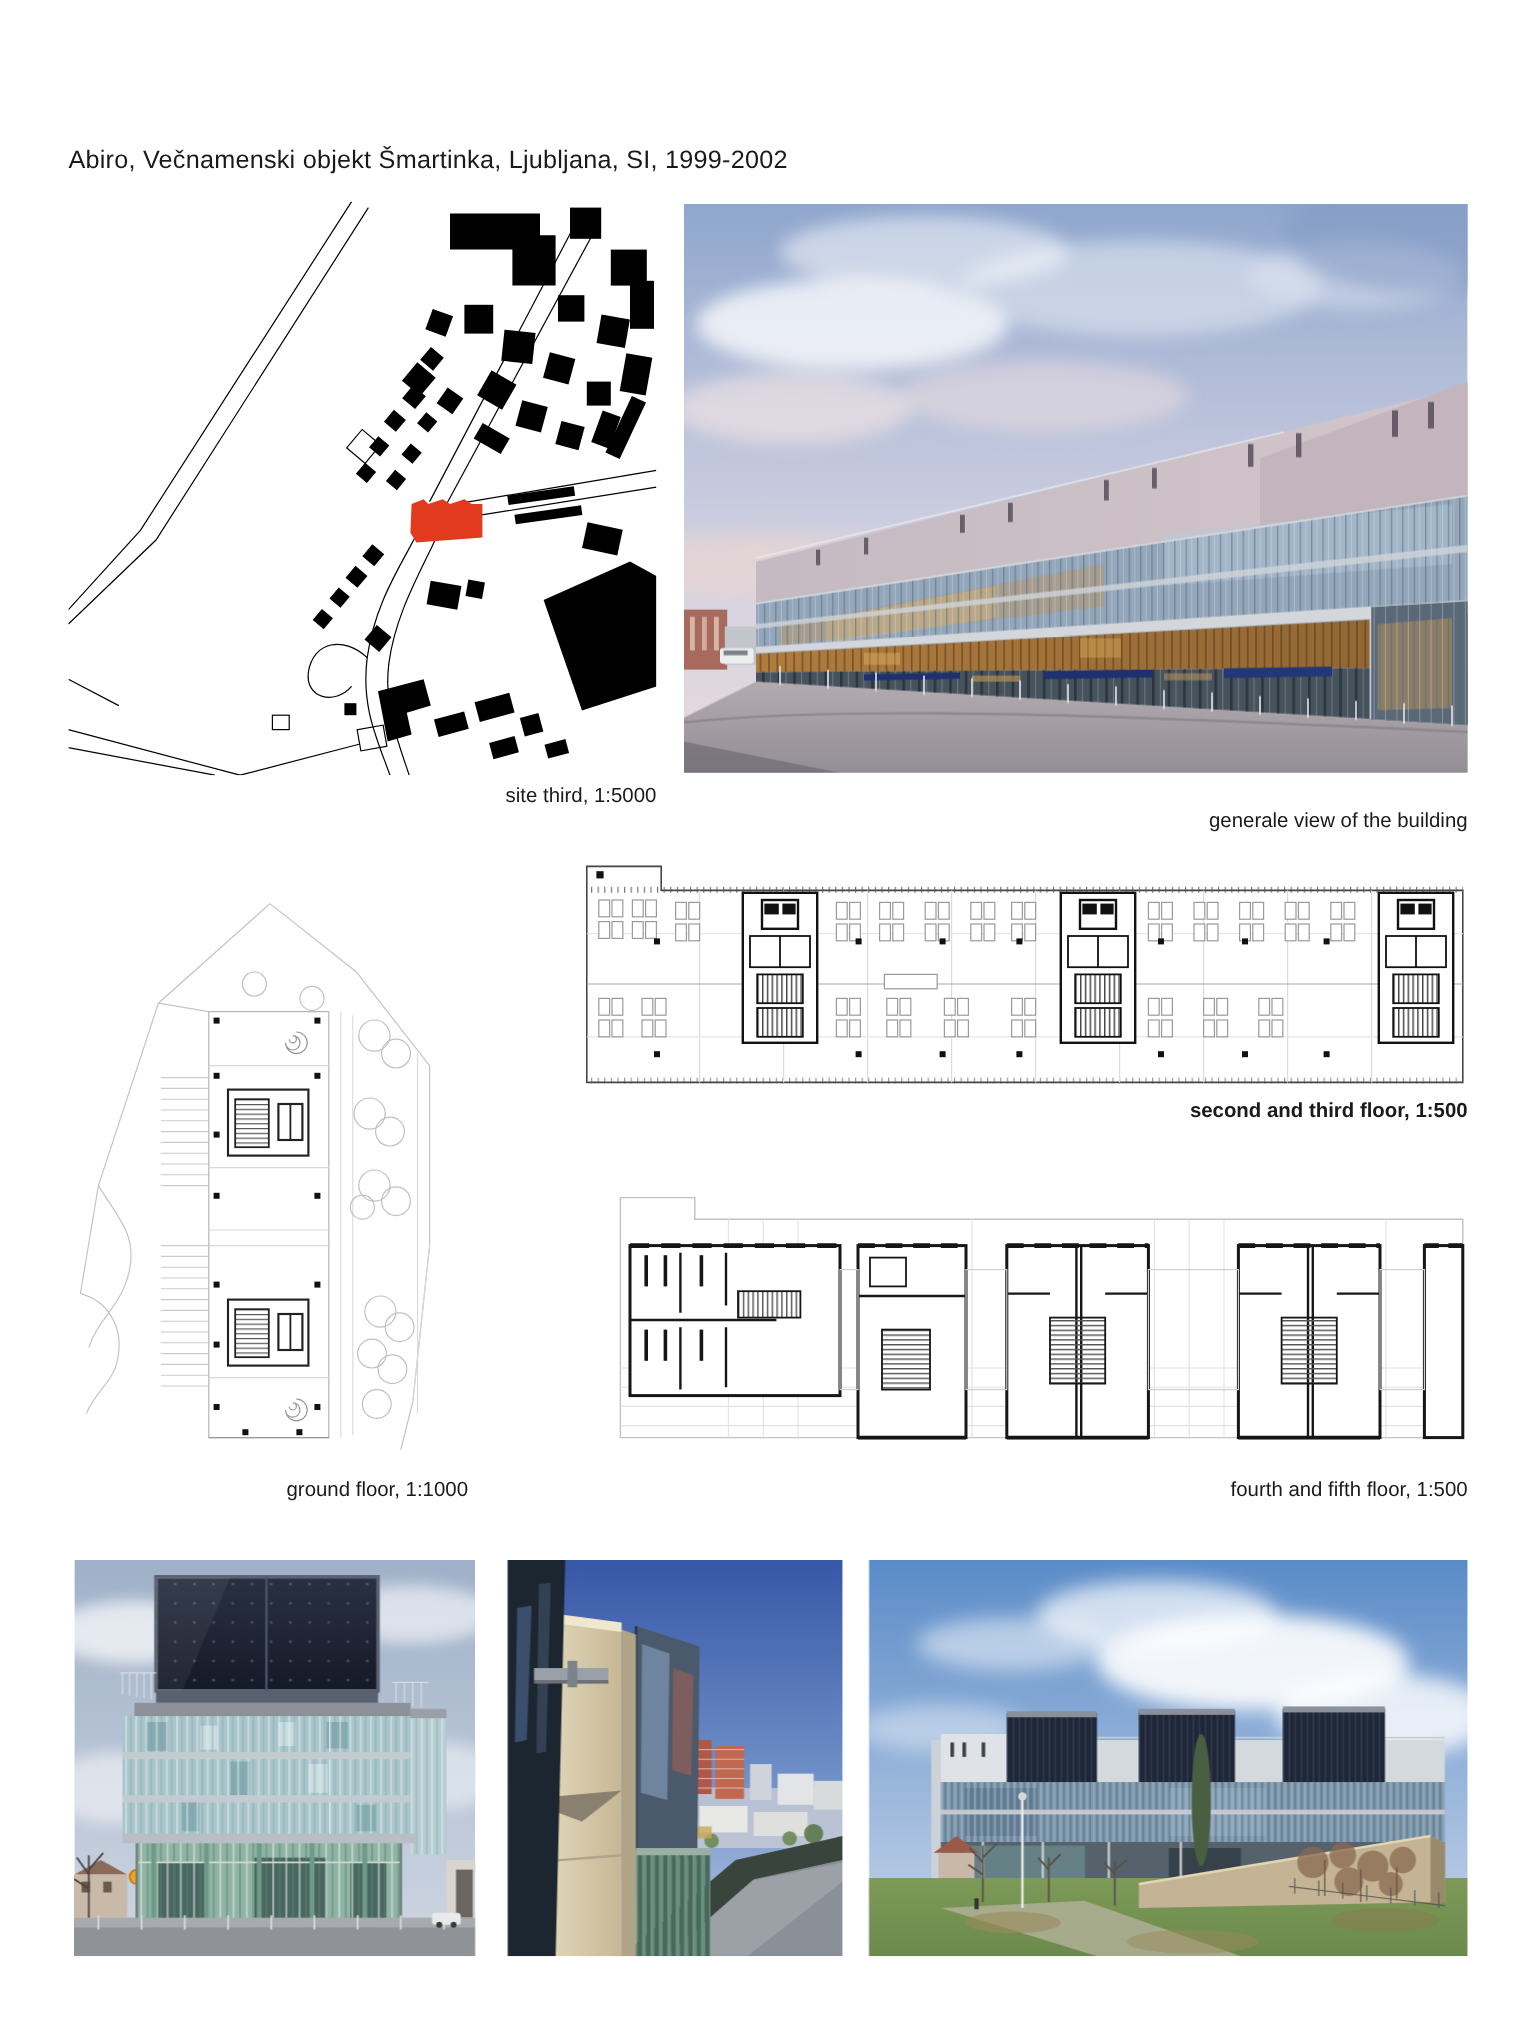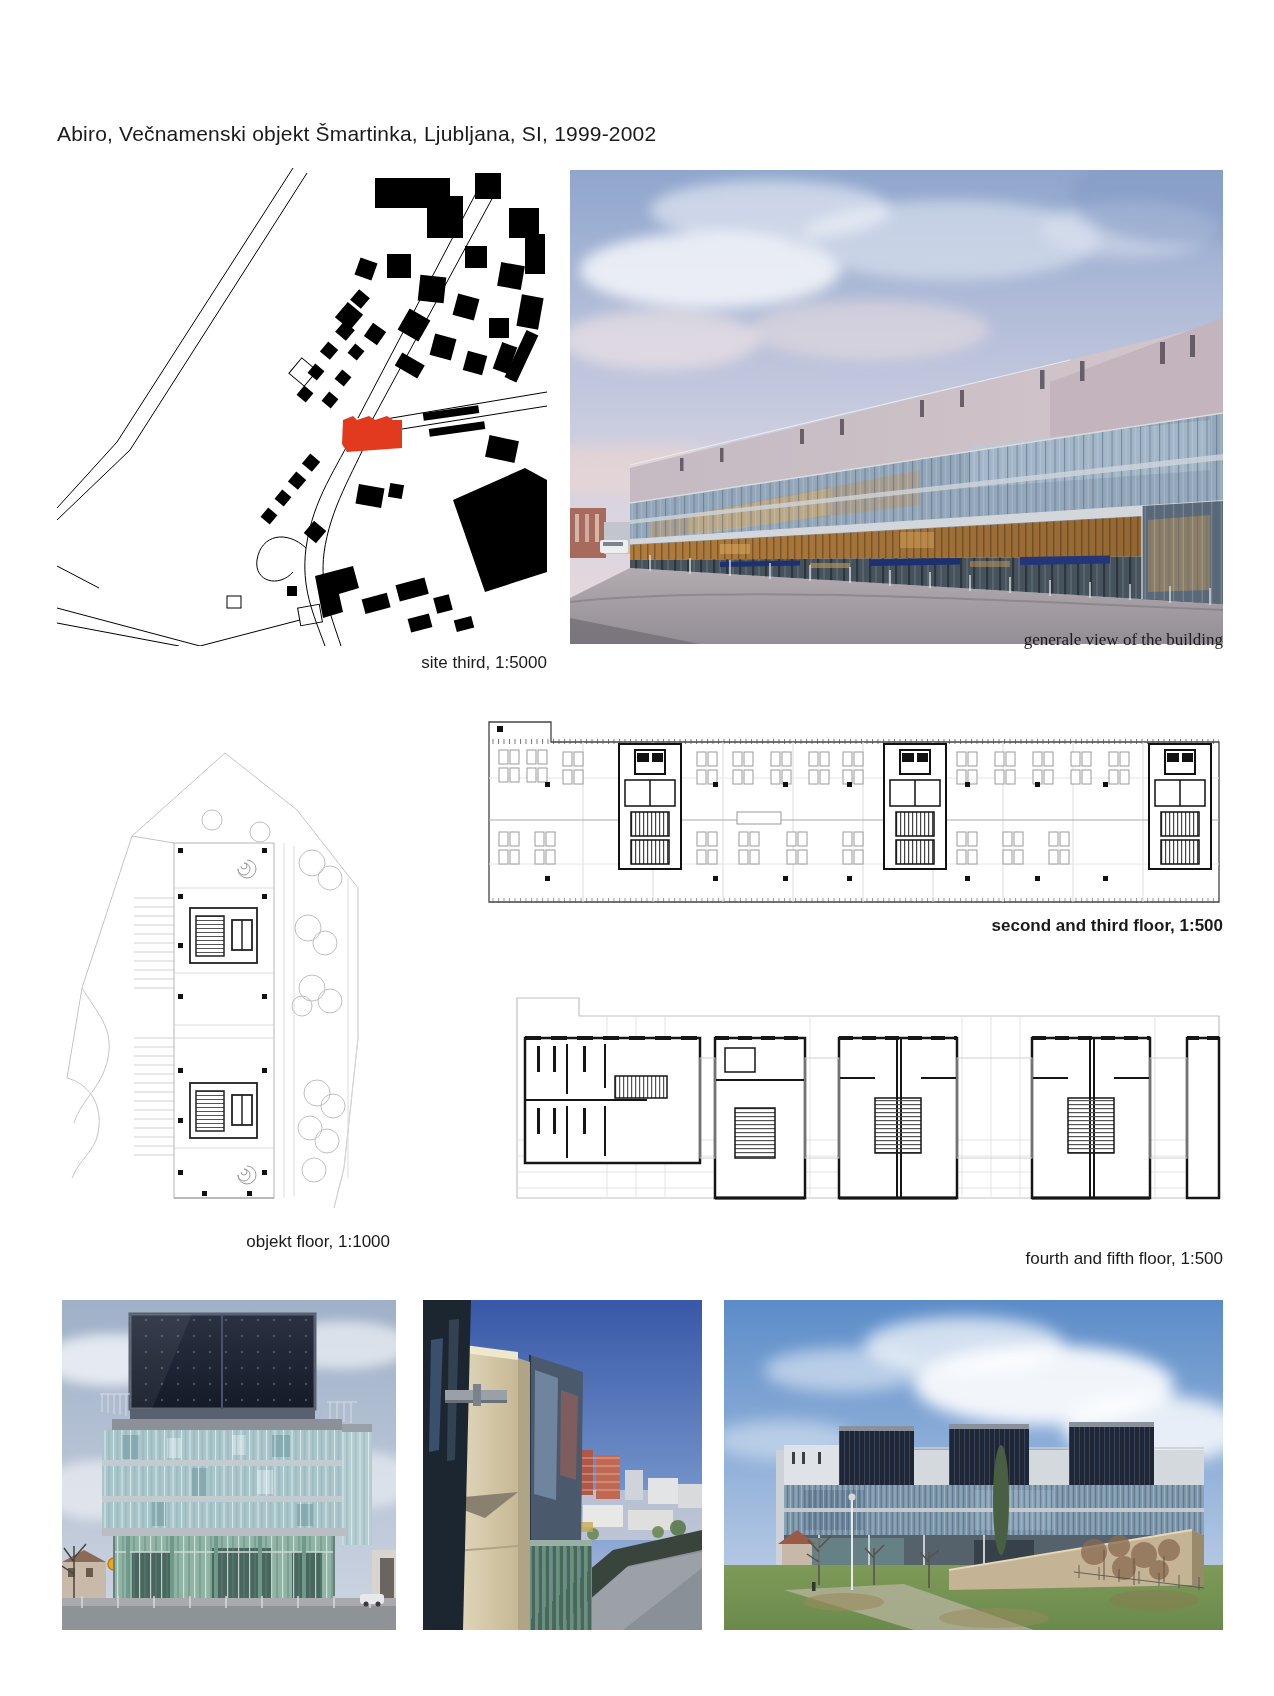--- a/index.html
+++ b/index.html
@@ -199,21 +199,21 @@
       <line x1="520" y1="412" x2="520" y2="428"></line>
     <line x1="560" y1="414" x2="560" y2="430"></line>
       <line x1="600" y1="416" x2="600" y2="433"></line>
     <line x1="640" y1="418" x2="640" y2="435"></line>
   </g>
   <path d="M0,432 C150,416 400,428 653,440" stroke="#7e7a80" stroke-width="2" fill="none" opacity="0.6"></path>
   <polygon points="0,474 130,474 0,448" fill="#6f6b72" opacity="0.7"></polygon>
 </svg>
 
 <div class="abs cap" style="left:247px;top:653px;width:300px;">site third, 1:5000</div>
-<div class="abs cap" style="left:823px;top:630px;width:400px;font-family:Liberation Serif, serif;">generale view of the building</div>
+<div class="abs cap" style="left:823px;top:674px;width:400px;">generale view of the building</div>
 
 <svg class="abs" style="left:487px;top:712px;" width="736" height="196" viewBox="0 0 736 196" role="img">
   <defs>
     <pattern id="p23tick" width="5.5" height="6" patternUnits="userSpaceOnUse">
         <rect width="1" height="6" fill="#555"></rect>
       </pattern>
     <pattern id="p23stair" width="4" height="40" patternUnits="userSpaceOnUse">
         <rect width="1.2" height="40" fill="#444"></rect>
       </pattern>
     <g id="p23core">
@@ -456,22 +456,22 @@
     <line x1="700" y1="50" x2="732" y2="50" stroke="#161616" stroke-width="4" stroke-dasharray="12 8"></line>
   </g>
   <g fill="none" stroke="#d0d0d0" stroke-width="1">
     <rect x="213" y="70" width="15" height="100"></rect>
       <rect x="318" y="70" width="34" height="100"></rect>
     <rect x="470" y="70" width="75" height="100"></rect>
       <rect x="663" y="70" width="37" height="100"></rect>
   </g>
 </svg>
 
-<div class="abs cap" style="left:90px;top:1232px;width:300px;">objekt floor, 1:1000</div>
-<div class="abs cap" style="left:823px;top:1232px;width:400px;margin-top:17px;">fourth and fifth floor, 1:500</div>
+<div class="abs cap" style="left:90px;top:1232px;width:300px;">ground floor, 1:1000</div>
+<div class="abs cap" style="left:823px;top:1232px;width:400px;">fourth and fifth floor, 1:500</div>
 
 <svg class="abs" style="left:62px;top:1300px;" width="334" height="330" viewBox="0 0 334 330" role="img">
   <defs>
     <linearGradient id="p1-sky" x1="0" y1="0" x2="0" y2="1">
       <stop offset="0" stop-color="#9fb0c8"></stop>
         <stop offset="1" stop-color="#cfd6e2"></stop>
     </linearGradient>
     <linearGradient id="p1-box" x1="0" y1="0" x2="0" y2="1">
       <stop offset="0" stop-color="#2a3142"></stop>
         <stop offset="1" stop-color="#151a28"></stop>

